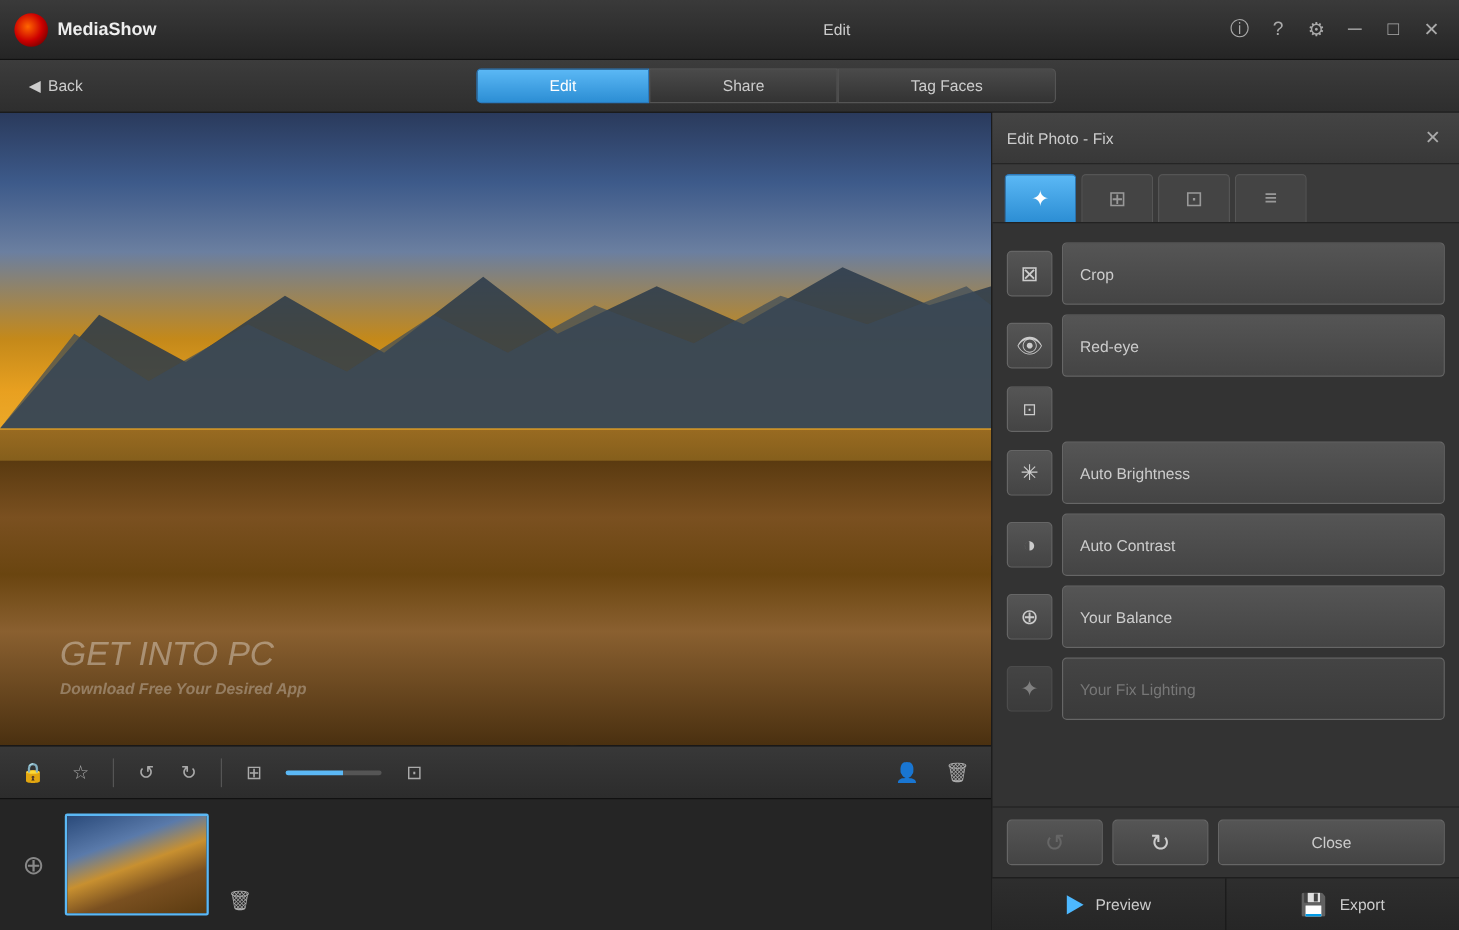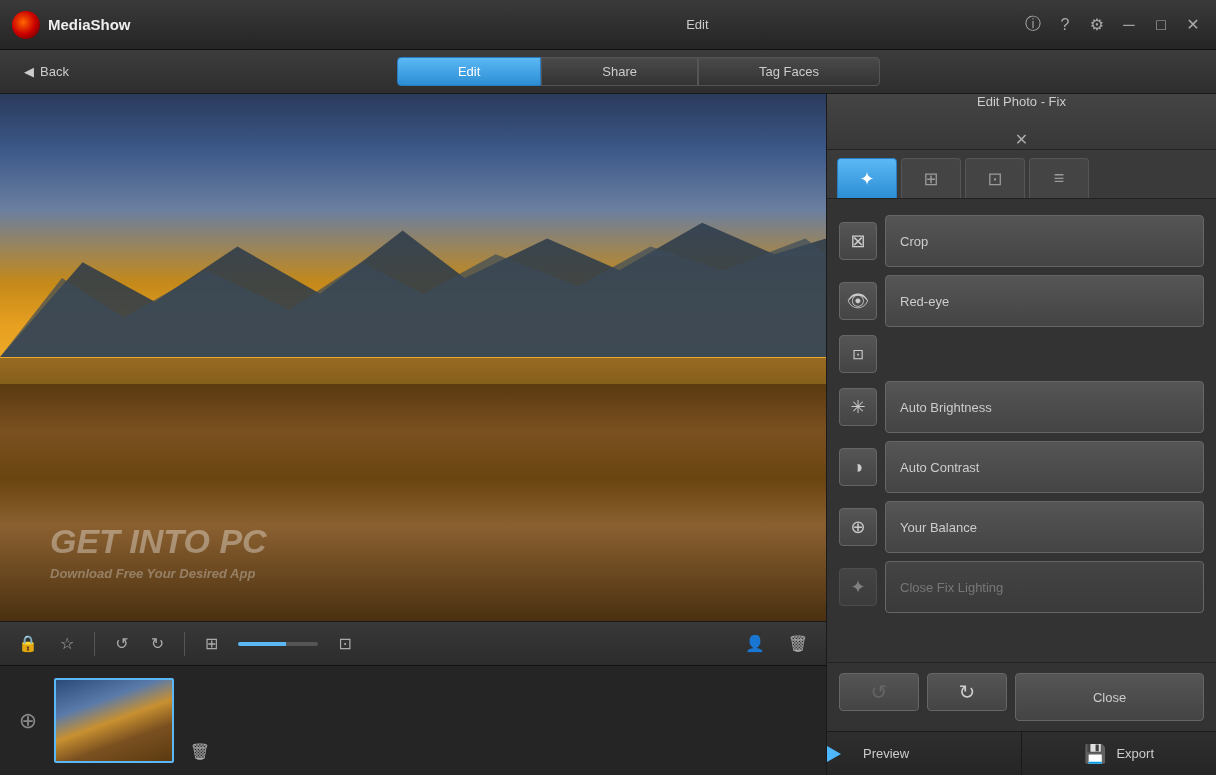--- a/index.html
+++ b/index.html
@@ -169,22 +169,22 @@
       bottom: 0;
       left: 0; right: 0;
       height: 45%;
       background: linear-gradient(to bottom, #5a3a10 0%, #7a5020 20%, #6a4510 40%, #8a6030 60%, #4a3010 100%);
     }
     .watermark {
       position: absolute;
       bottom: 60px;
       left: 50px;
       color: rgba(255,255,255,0.35);
-      font-size: 34px;
-      font-weight: bold;
+      font-size: 28px;
+      font-weight: normal;
       font-style: italic;
       pointer-events: none;
     }
     .watermark-sub {
       position: absolute;
       bottom: 40px;
       left: 50px;
       color: rgba(255,255,255,0.3);
       font-size: 13px;
       font-style: italic;
@@ -279,27 +279,26 @@
 
     
     #edit-panel {
       width: 390px;
       background: #333;
       border-left: 1px solid #1a1a1a;
       display: flex;
       flex-direction: column;
     }
     #edit-panel-header {
-      height: 56px;
+      height: 43px;
       background: linear-gradient(to bottom, #444, #383838);
       display: flex;
       align-items: center;
       padding: 0 12px;
       border-bottom: 1px solid #222;
-      flex-direction: column;
     }
     #edit-panel-title {
       flex: 1;
       color: #ccc;
       font-size: 13px;
     }
     #edit-panel-close {
       color: #aaa;
       cursor: pointer;
       font-size: 16px;
@@ -398,21 +397,21 @@
       display: flex;
       align-items: center;
       justify-content: center;
       cursor: pointer;
       font-size: 20px;
       color: #ccc;
     }
     .edit-undo-btn.disabled { color: #666; cursor: default; }
     .close-btn {
       flex: 1;
-      height: 48px;
+      height: 38px;
       background: linear-gradient(to bottom, #555, #444);
       border: 1px solid #666;
       border-radius: 4px;
       display: flex;
       align-items: center;
       justify-content: center;
       cursor: pointer;
       color: #ccc;
       font-size: 13px;
     }
@@ -423,21 +422,22 @@
       background: linear-gradient(to bottom, #2e2e2e, #262626);
       border-top: 1px solid #1a1a1a;
       display: flex;
       align-items: center;
     }
     #preview-btn {
       flex: 1;
       height: 100%;
       display: flex;
       align-items: center;
-      gap: 22px;
+      justify-content: center;
+      gap: 10px;
       cursor: pointer;
       border-right: 1px solid #1a1a1a;
       color: #ccc;
       font-size: 13px;
     }
     .play-icon {
       width: 0;
       height: 0;
       border-top: 8px solid transparent;
       border-bottom: 8px solid transparent;
@@ -612,21 +612,21 @@
         <div class="edit-action-btn">
           <span>Your Balance</span>
         </div>
       </div>
 
       <div class="edit-row">
         <div class="edit-icon-btn" style="opacity:0.5;">
           <span>✦</span>
         </div>
         <div class="edit-action-btn disabled">
-          <span>Close Fix Lighting</span>
+          <span>Your Fix Lighting</span>
         </div>
       </div>
 
     </div>
 
     <div id="edit-bottom">
       <div class="edit-undo-btn disabled">
         <span>↺</span>
       </div>
       <div class="edit-undo-btn">

